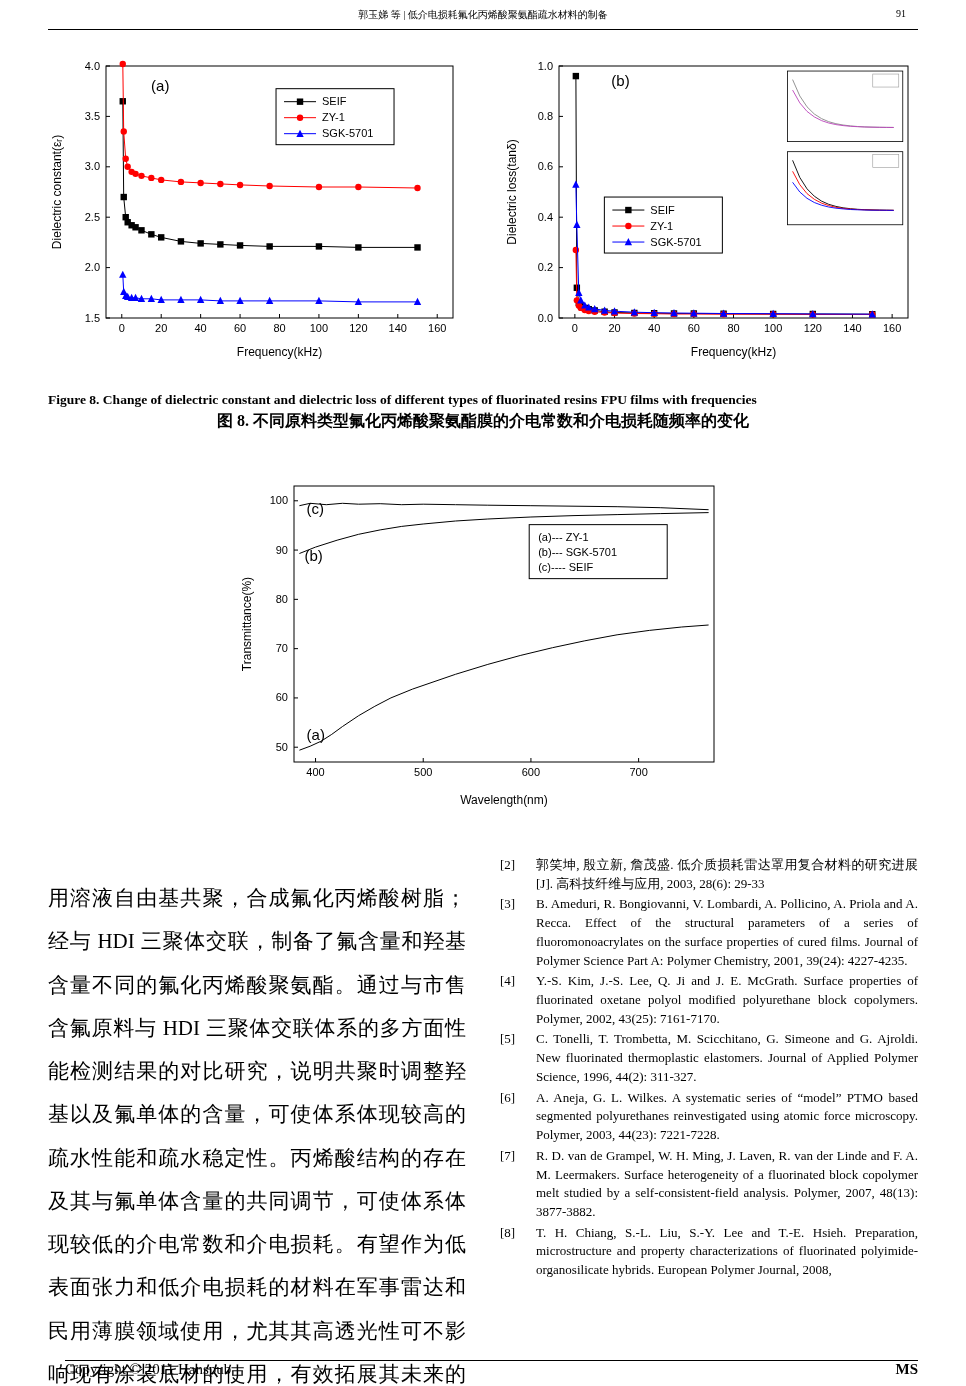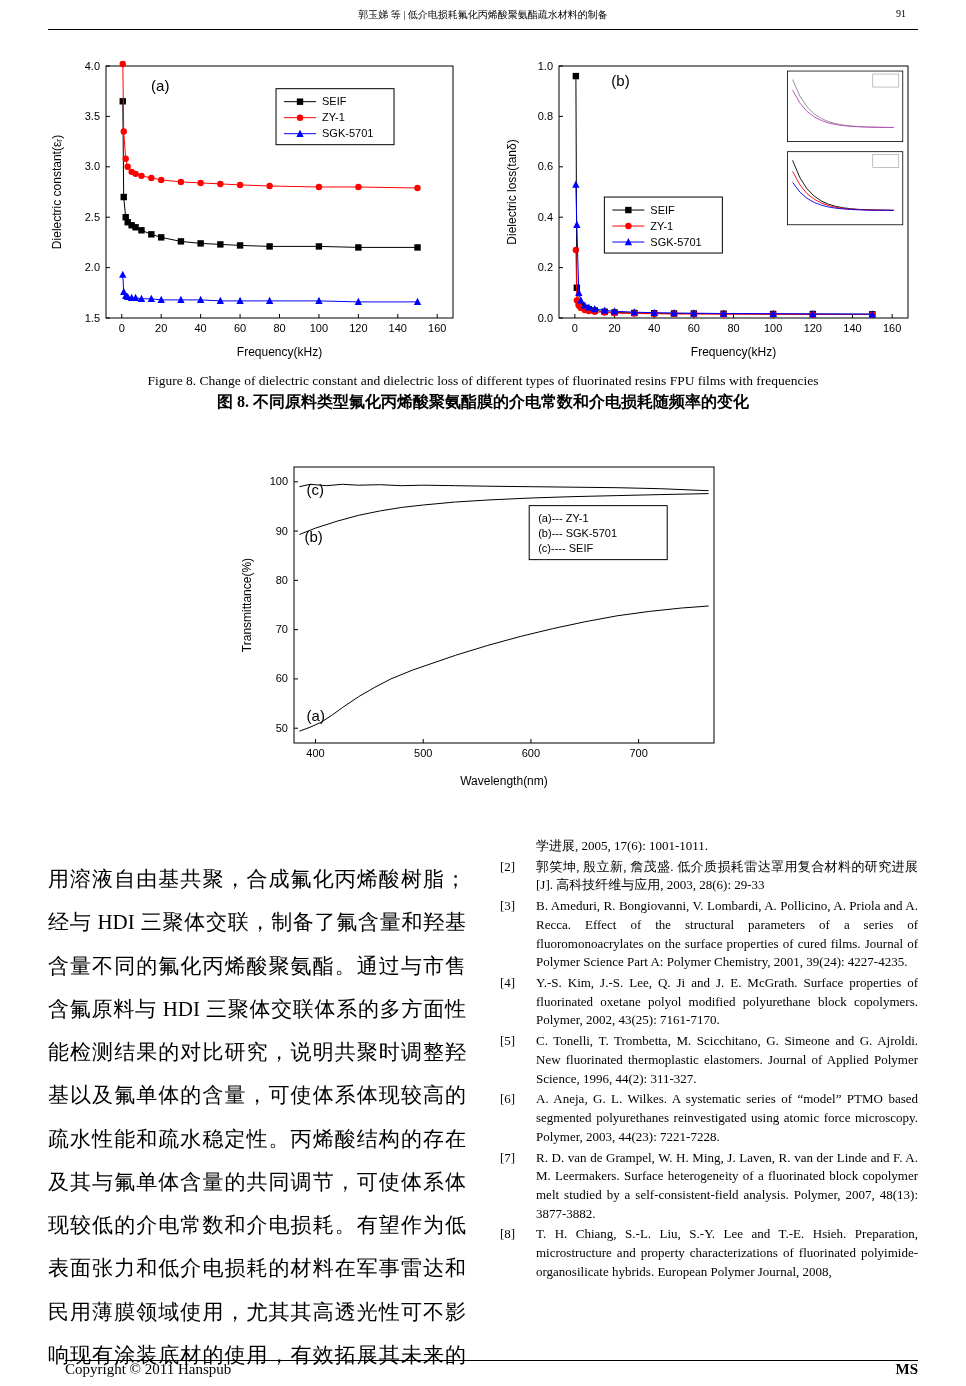--- a/index.html
+++ b/index.html
@@ -3,21 +3,21 @@
 <meta charset="utf-8">
 <style>
   html,body{margin:0;padding:0;}
   body{width:966px;height:1386px;background:#ffffff;color:#000;
        font-family:"Liberation Serif","DejaVu Serif",serif;position:relative;overflow:hidden;}
   .page{position:relative;width:870px;margin:0 auto;padding-top:8px;height:1386px;}
   .hdr{position:relative;text-align:center;font-size:10px;padding-bottom:7px;border-bottom:1px solid #000;}
   .hdr .pgnum{position:absolute;right:12px;top:0;}
   .charts-row{display:flex;justify-content:space-between;margin-top:24px;}
   .chart-mount{flex:0 0 auto;}
-  .cap-en{margin-top:5px;text-align:center;font-weight:normal;font-size:13.5px;}
+  .cap-en{margin-top:24px;text-align:left;font-weight:bold;font-size:13.5px;}
   .cap-zh{margin-top:3px;text-align:center;font-weight:bold;font-size:16px;}
   .fig9-wrap{margin-top:42px;text-align:center;}
   .cols{display:flex;gap:34px;margin-top:40px;}
   .col{width:418px;}
   .para{font-size:21px;line-height:2.06;text-align:justify;}
   .refhead{font-size:25px;font-weight:bold;margin-top:26px;}
   .ref{display:flex;font-size:13px;line-height:1.44;margin-bottom:2px;}
   .ref .lbl{flex:0 0 36px;}
   .ref .txt{flex:1;text-align:justify;}
   .ref1{margin-top:16px;font-size:13.5px;}
@@ -291,21 +291,20 @@
   <div class="cols">
     <div class="col">
       <p class="para">用溶液自由基共聚，合成氟化丙烯酸树脂；经与 HDI 三聚体交联，制备了氟含量和羟基含量不同的氟化丙烯酸聚氨酯。通过与市售含氟原料与 HDI 三聚体交联体系的多方面性能检测结果的对比研究，说明共聚时调整羟基以及氟单体的含量，可使体系体现较高的疏水性能和疏水稳定性。丙烯酸结构的存在及其与氟单体含量的共同调节，可使体系体现较低的介电常数和介电损耗。有望作为低表面张力和低介电损耗的材料在军事雷达和民用薄膜领域使用，尤其其高透光性可不影响现有涂装底材的使用，有效拓展其未来的应用空间。</p>
       <div class="refhead">参考文献  (References)</div>
       <div class="ref ref1">
         <span class="lbl">[1]</span>
         <span class="txt">王娟, 张长瑞, 冯坚. 低介电常数介质薄膜的研究进展[J]. 化</span>
       </div>
     </div>
     <div class="col col-right">
-      <div class="cont">学进展, 2005, 17(6): 1001-1011.</div>
       <div class="ref">
         <span class="lbl">[2]</span>
         <span class="txt">郭笑坤, 殷立新, 詹茂盛. 低介质损耗雷达罩用复合材料的研究进展[J]. 高科技纤维与应用, 2003, 28(6): 29-33</span>
       </div>
       <div class="ref">
         <span class="lbl">[3]</span>
         <span class="txt">B. Ameduri, R. Bongiovanni, V. Lombardi, A. Pollicino, A. Priola and A. Recca. Effect of the structural parameters of a series of fluoromonoacrylates on the surface properties of cured films. Journal of Polymer Science Part A: Polymer Chemistry, 2001, 39(24): 4227-4235.</span>
       </div>
       <div class="ref">
         <span class="lbl">[4]</span>

